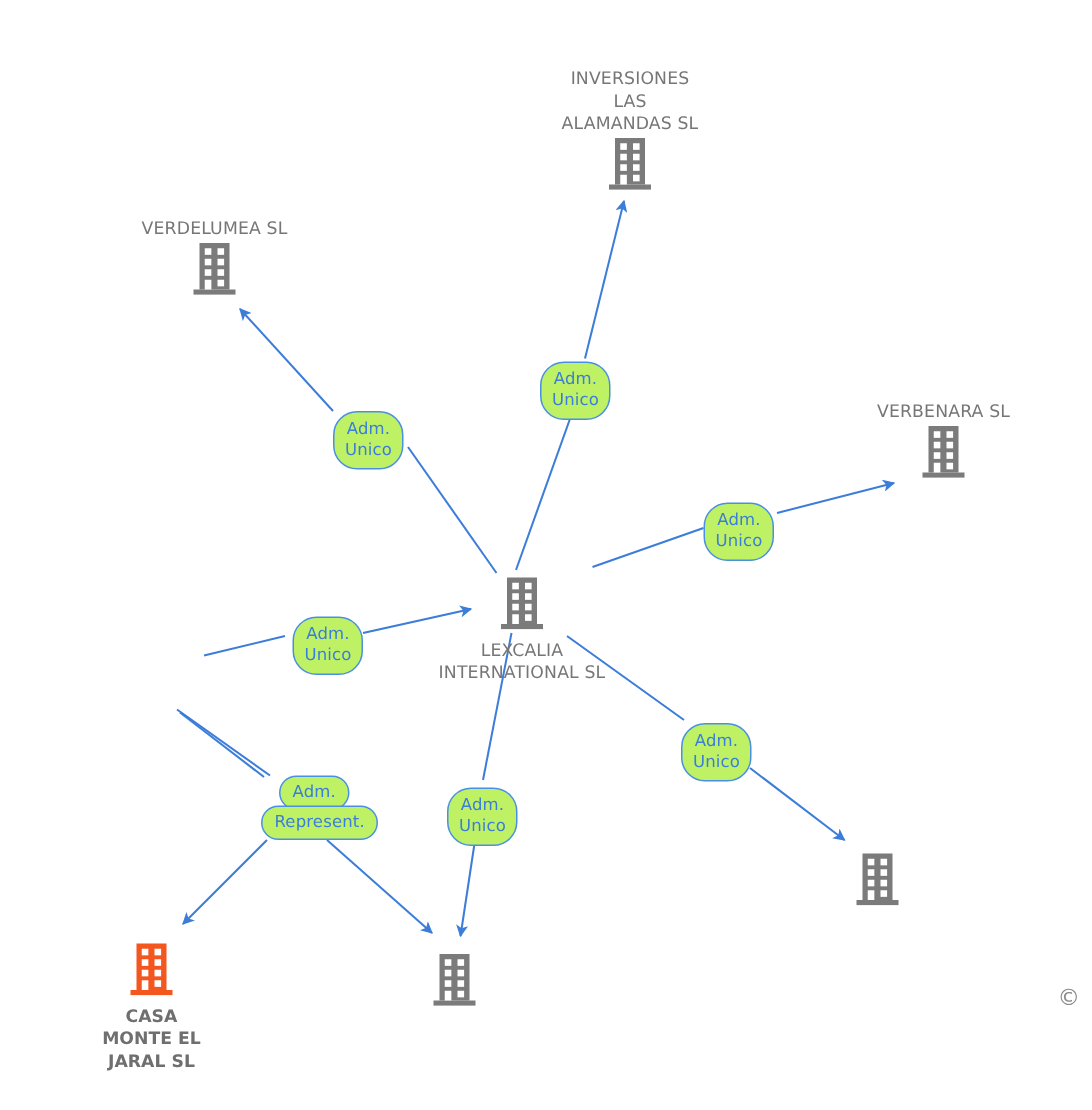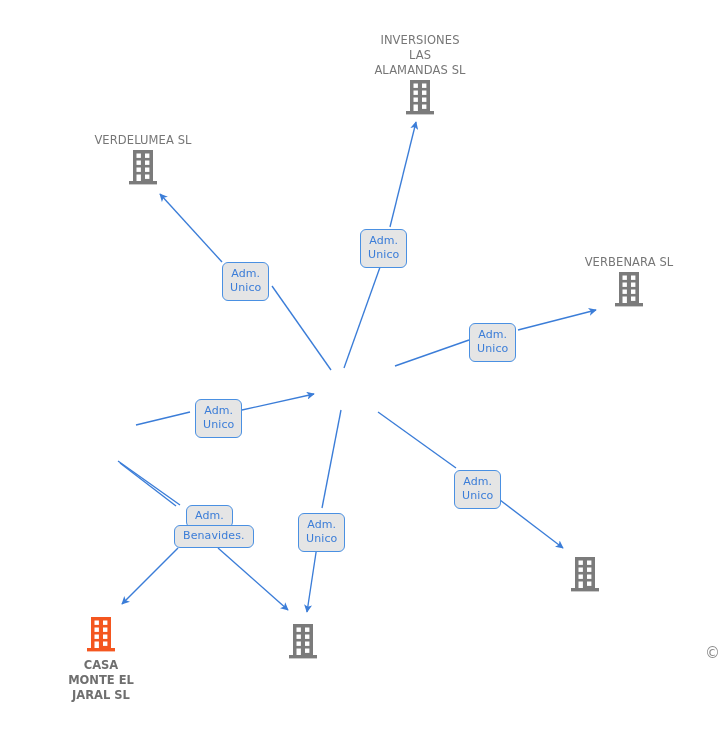--- a/index.html
+++ b/index.html
@@ -10,21 +10,21 @@
   body {
     width: 728px;
     height: 740px;
     position: relative;
     overflow: hidden;
     font-family: "DejaVu Sans", "Liberation Sans", sans-serif;
   }
 
   #graph-canvas {
     position: absolute;
-    left: 0; top: 0;
+    left: 0; top: 12px;
     width: 728px;
     height: 668px;
   }
 
   .edge-layer {
     position: absolute;
     left: 0; top: 0;
     width: 728px;
     height: 740px;
     pointer-events: none;
@@ -62,23 +62,23 @@
 
   
   .node.above {
     display: flex;
     flex-direction: column-reverse;
   }
 
   
   .rel-label {
     position: absolute;
-    background: #e5e5e5;
+    background: #bef264;
     border: 1.4px solid #4a90e2;
-    border-radius: 6px;
+    border-radius: 16px;
     color: #3b7dd8;
     font-size: 11px;
     line-height: 14px;
     text-align: center;
     padding: 4px 7px 5px 7px;
     white-space: pre-line;
     letter-spacing: 0.1px;
   }
   .rel-label.single {
     padding: 3px 8px 4px 8px;
@@ -199,20 +199,38 @@
         <rect x="19" y="12.5" width="4.4" height="4.4" fill="#ffffff"></rect>
         <rect x="10.5" y="19.5" width="4.4" height="4.4" fill="#ffffff"></rect>
         <rect x="19" y="19.5" width="4.4" height="4.4" fill="#ffffff"></rect>
         <rect x="10.5" y="26.5" width="4.4" height="6.5" fill="#ffffff"></rect>
         <rect x="19" y="26.5" width="4.4" height="4.4" fill="#ffffff"></rect>
       </svg>
     </span>
     <span class="node-label">VERDELUMEA SL</span>
   </div>
 
+  <div class="node" style="left:348px; top:371px;">
+    <span class="icon-wrap">
+      <svg width="34" height="38" viewBox="0 0 34 38" xmlns="http://www.w3.org/2000/svg">
+        <rect x="7" y="2" width="20" height="31" fill="#7b7b7b"></rect>
+        <rect x="3" y="33" width="28" height="3.4" fill="#7b7b7b"></rect>
+        <rect x="10.5" y="5.5" width="4.4" height="4.4" fill="#ffffff"></rect>
+        <rect x="19" y="5.5" width="4.4" height="4.4" fill="#ffffff"></rect>
+        <rect x="10.5" y="12.5" width="4.4" height="4.4" fill="#ffffff"></rect>
+        <rect x="19" y="12.5" width="4.4" height="4.4" fill="#ffffff"></rect>
+        <rect x="10.5" y="19.5" width="4.4" height="4.4" fill="#ffffff"></rect>
+        <rect x="19" y="19.5" width="4.4" height="4.4" fill="#ffffff"></rect>
+        <rect x="10.5" y="26.5" width="4.4" height="6.5" fill="#ffffff"></rect>
+        <rect x="19" y="26.5" width="4.4" height="4.4" fill="#ffffff"></rect>
+      </svg>
+    </span>
+    <span class="node-label">LEXCALIA
+INTERNATIONAL SL</span>
+  </div>
 
 
   <div class="node" style="left:585px; top:555px;">
     <span class="icon-wrap">
       <svg width="34" height="38" viewBox="0 0 34 38" xmlns="http://www.w3.org/2000/svg">
         <rect x="7" y="2" width="20" height="31" fill="#7b7b7b"></rect>
         <rect x="3" y="33" width="28" height="3.4" fill="#7b7b7b"></rect>
         <rect x="10.5" y="5.5" width="4.4" height="4.4" fill="#ffffff"></rect>
         <rect x="19" y="5.5" width="4.4" height="4.4" fill="#ffffff"></rect>
         <rect x="10.5" y="12.5" width="4.4" height="4.4" fill="#ffffff"></rect>
@@ -275,19 +293,19 @@
 Unico</div>
 
   <div class="rel-label" style="left:454px; top:470px;">Adm.
 Unico</div>
 
   <div class="rel-label" style="left:298px; top:513px;">Adm.
 Unico</div>
 
   <div class="rel-label single" style="left:186px; top:505px;">Adm.</div>
 
-  <div class="rel-label single" style="left:174px; top:525px;">Benavides.</div>
+  <div class="rel-label single" style="left:174px; top:525px;">Represent.</div>
 
   <div id="watermark">
     <span class="copy">©</span>
   </div>
 
 </div>
 
 </body></html>

